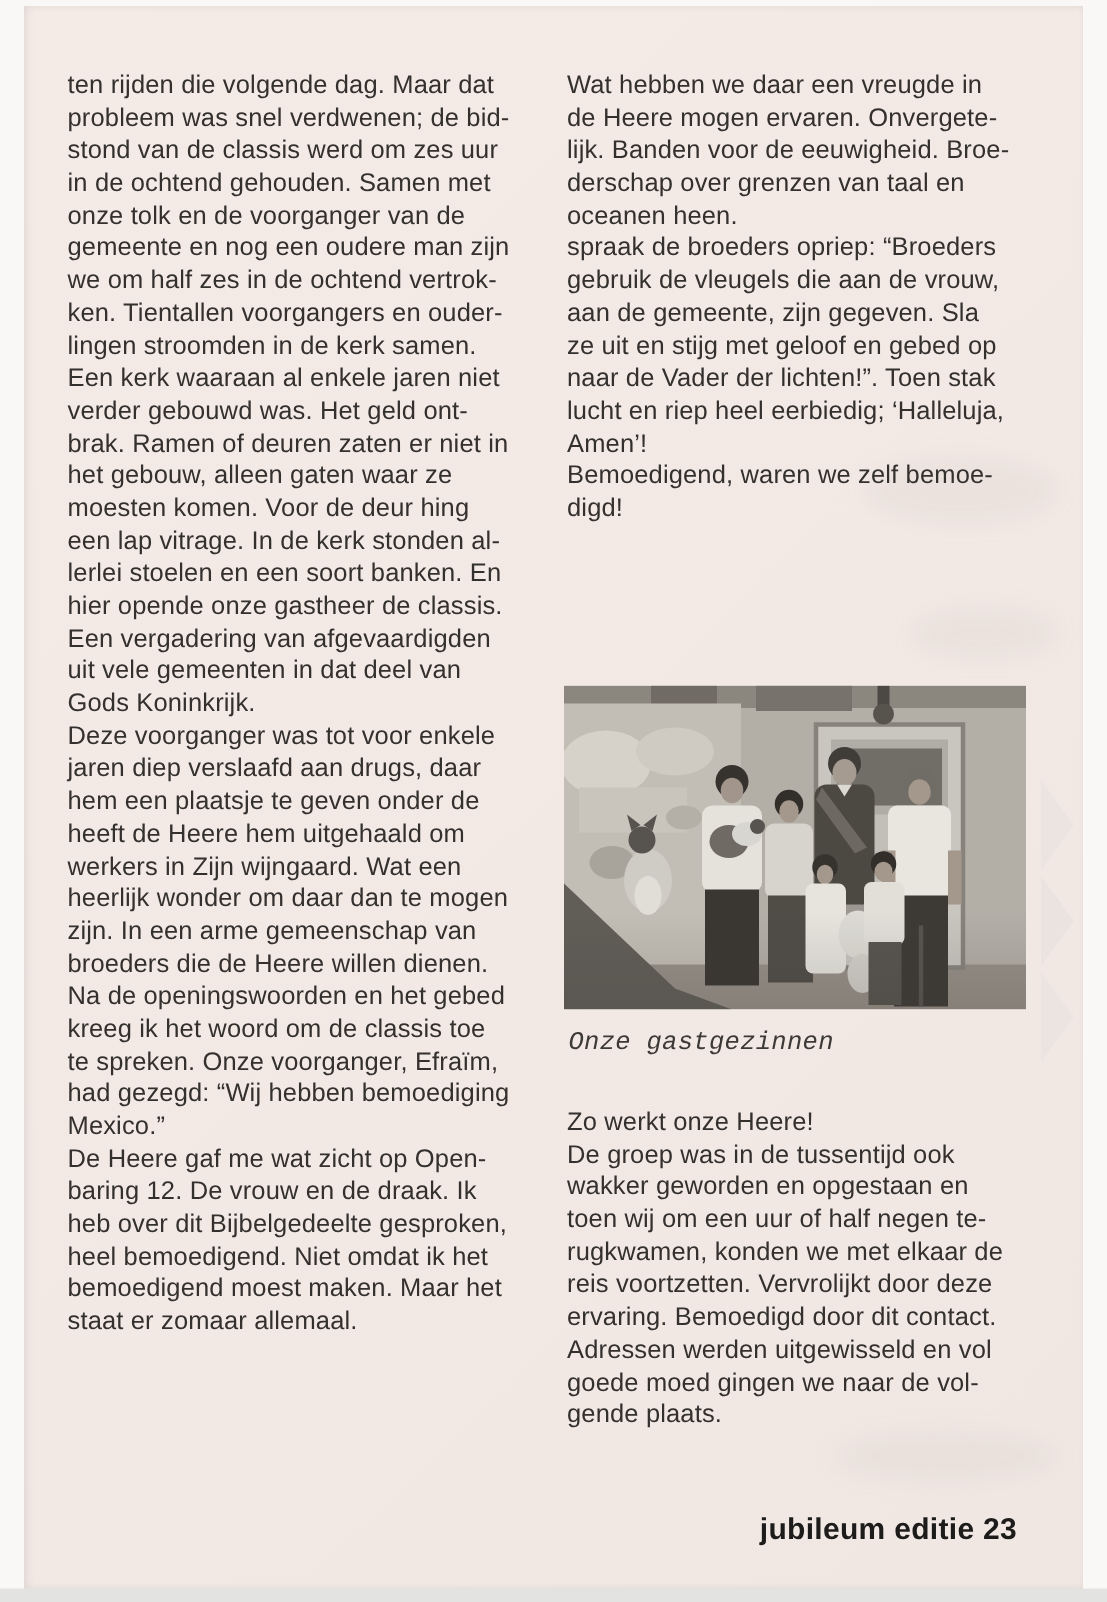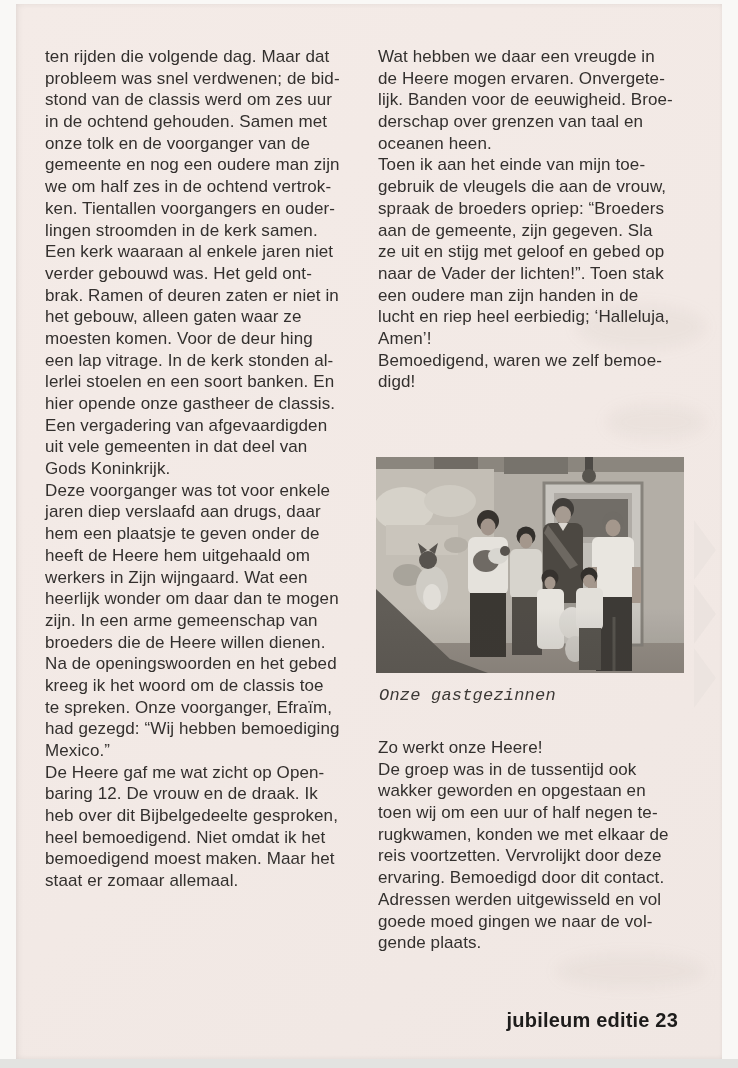--- a/index.html
+++ b/index.html
@@ -88,27 +88,25 @@
       <div class="line">bemoedigend moest maken. Maar het</div>
       <div class="line">staat er zomaar allemaal.</div>
     </div>
 
   <div class="col col-right-top">
       <div class="line">Wat hebben we daar een vreugde in</div>
       <div class="line">de Heere mogen ervaren. Onvergete-</div>
       <div class="line">lijk. Banden voor de eeuwigheid. Broe-</div>
       <div class="line">derschap over grenzen van taal en</div>
       <div class="line">oceanen heen.</div>
-      <div class="line">Toen ik aan het einde van mijn toe-</div>
+      <div class="line">spraak de broeders opriep: “Broeders</div>
       <div class="line">gebruik de vleugels die aan de vrouw,</div>
-      <div class="line">spraak de broeders opriep: “Broeders</div>
       <div class="line">aan de gemeente, zijn gegeven. Sla</div>
       <div class="line">ze uit en stijg met geloof en gebed op</div>
       <div class="line">naar de Vader der lichten!”. Toen stak</div>
-      <div class="line">een oudere man zijn handen in de</div>
       <div class="line">lucht en riep heel eerbiedig; ‘Halleluja,</div>
       <div class="line">Amen’!</div>
       <div class="line">Bemoedigend, waren we zelf bemoe-</div>
       <div class="line">digd!</div>
     </div>
 
   <figure class="photo">
     <svg width="308" height="216" viewBox="0 0 308 216" xmlns="http://www.w3.org/2000/svg">
       <defs>
         <linearGradient id="vign" x1="0" y1="0" x2="0" y2="1">

